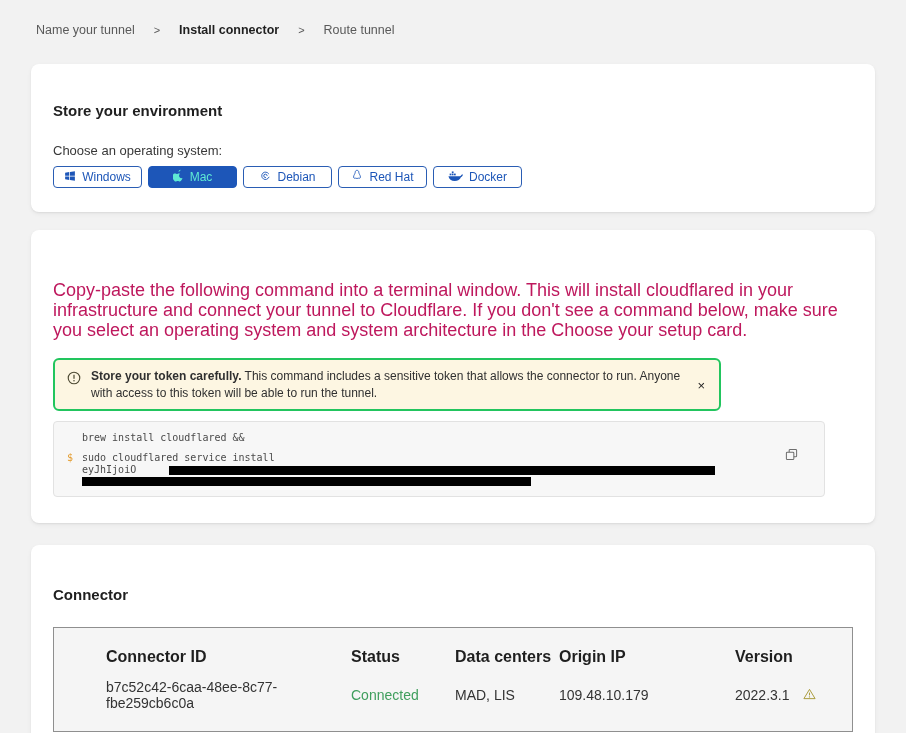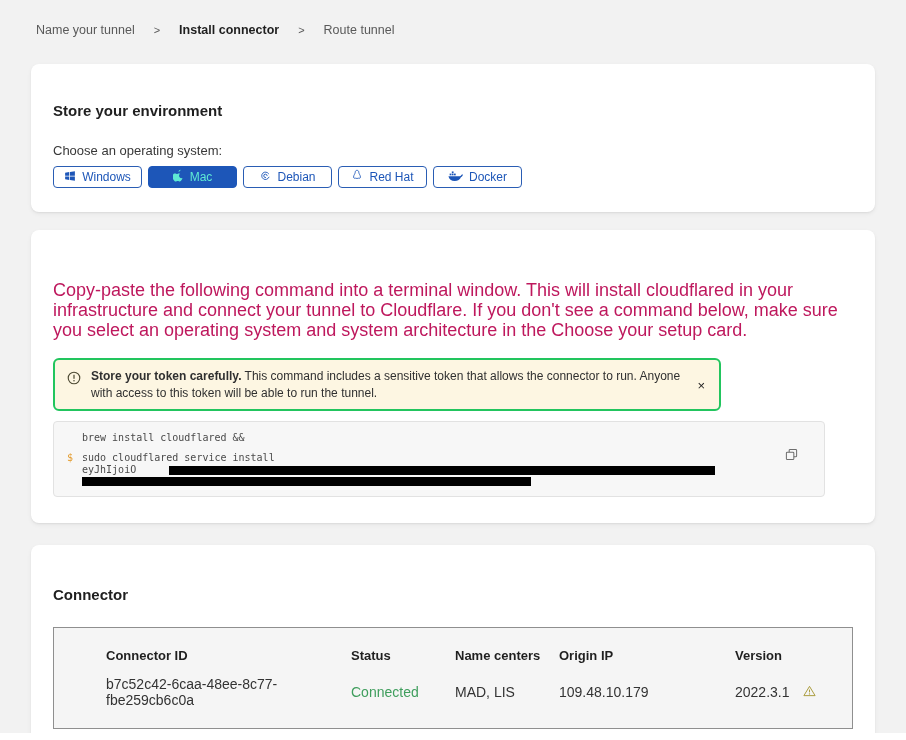--- a/index.html
+++ b/index.html
@@ -64,21 +64,21 @@
   .redact-1{width:546px;margin-left:1px;}
   .redact-2{display:block;width:449px;height:9px;background:#000;margin:1px 0 0 28px;}
   .copy-btn{position:absolute;top:26px;right:26px;background:none;border:none;padding:0;cursor:pointer;}
   
   .ctable{
     width:800px;box-sizing:border-box;margin-top:24px;
     background:#f5f5f5;border:1px solid #8f8f8f;
     display:grid;grid-template-columns:245px 104px 104px 176px 1fr;
     padding:20px 10px 20px 52px;row-gap:13px;align-items:center;
   }
-  .th{font-size:13px;font-weight:bold;color:#1f1f1f;}
+  .th{font-size:16px;font-weight:bold;color:#1f1f1f;}
   .td{font-size:14px;color:#333;}
   .td.green{color:#3f9e5d;}
   .version-cell{display:flex;align-items:center;gap:13px;}
   .footer-strip{position:absolute;left:0;right:0;bottom:0;height:7px;background:#ffffff;}
 </style>
 </head>
 <body>
 
 <nav class="breadcrumb">
   <span class="crumb">Name your tunnel</span>
@@ -180,21 +180,21 @@
         </svg>
     </button>
   </div>
 </section>
 
 <section class="card card-3">
   <h2 class="card-title">Connector</h2>
   <div class="ctable">
     <div class="th">Connector ID</div>
     <div class="th">Status</div>
-    <div class="th">Name centers</div>
+    <div class="th">Data centers</div>
     <div class="th">Origin IP</div>
     <div class="th">Version</div>
 
     <div class="td">b7c52c42-6caa-48ee-8c77-fbe259cb6c0a</div>
     <div class="td green">Connected</div>
     <div class="td">MAD, LIS</div>
     <div class="td">109.48.10.179</div>
     <div class="td version-cell">
       <span>2022.3.1</span>
       <span>

